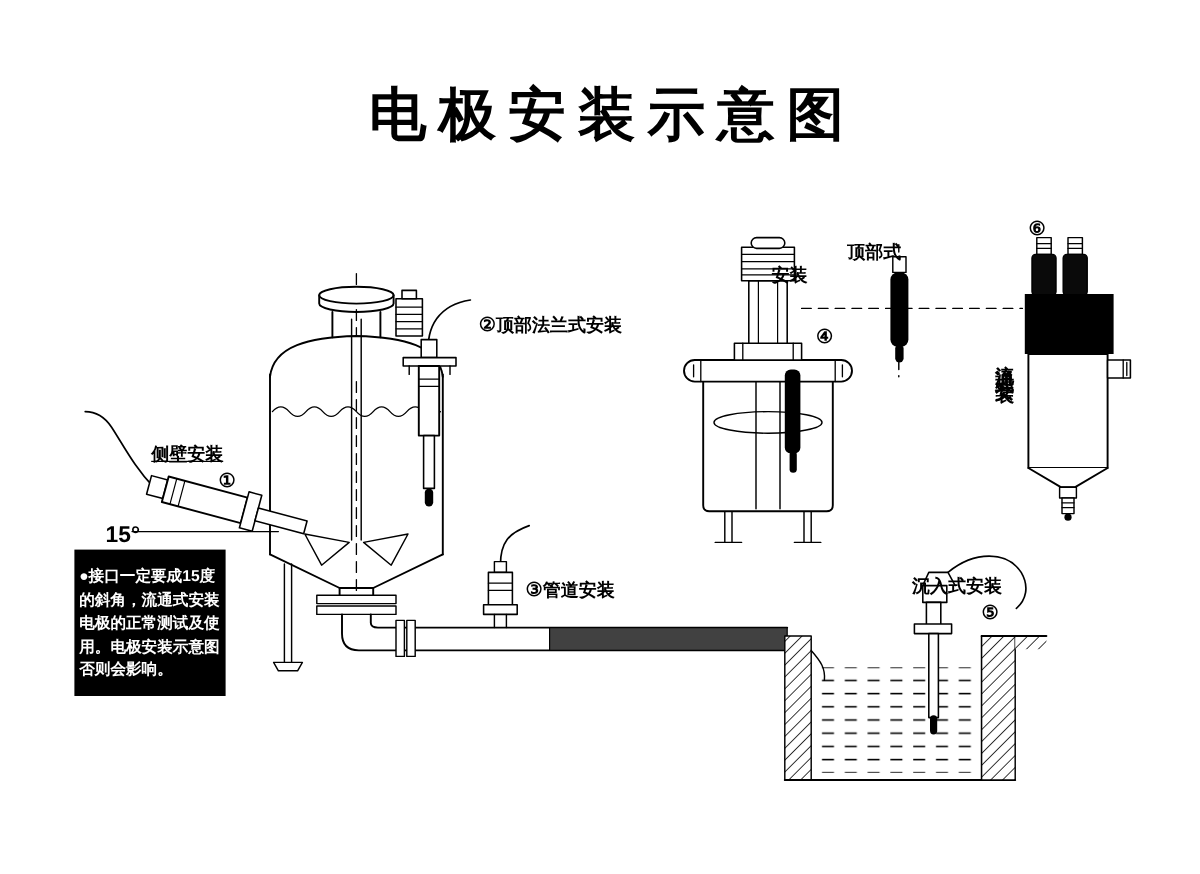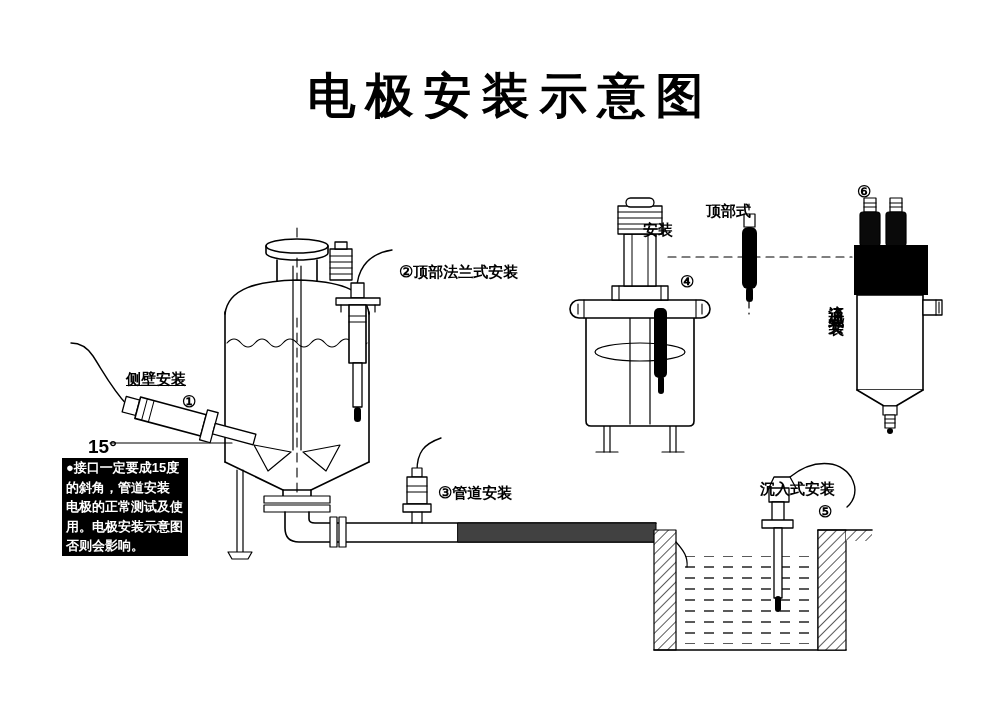--- a/index.html
+++ b/index.html
@@ -5,21 +5,21 @@
   html,body{margin:0;padding:0;background:#fff;}
   .stage{position:relative;width:1000px;height:728px;background:#fff;overflow:hidden;
          font-family:"Liberation Sans",sans-serif;color:#000;}
   .stage svg{position:absolute;left:0;top:0;}
   .title{position:absolute;left:0;right:0;top:64px;text-align:center;
          font-family:"Liberation Serif",serif;font-size:48px;font-weight:600;letter-spacing:10px;padding-left:21px;}
   .label{position:absolute;font-size:15px;font-weight:bold;white-space:nowrap;line-height:1.2;}
   .num{font-size:16px;font-weight:bold;}
   .vertical{writing-mode:vertical-rl;text-orientation:upright;letter-spacing:4px;font-size:16px;}
   .note{position:absolute;left:62px;top:458px;width:118px;background:#000;color:#fff;
-        font-size:13px;font-weight:bold;line-height:19.5px;padding:0 4px;}
+        font-size:13px;font-weight:bold;line-height:19.5px;padding:12px 4px;}
 </style>
 </head>
 <body>
 
 <div class="stage">
 
   <svg viewBox="0 0 1000 728" width="1000" height="728">
     <defs>
       <pattern id="hatch" patternUnits="userSpaceOnUse" width="7" height="7" patternTransform="rotate(45)">
         <rect width="7" height="7" fill="#fff"></rect>
@@ -179,19 +179,19 @@
   <div class="label num" style="left:680px;top:272px;">④</div>
 
   <div class="label" style="left:760px;top:449px;margin-top:31px;">沉入式安装</div>
   <div class="label num" style="left:818px;top:502px;">⑤</div>
 
   <div class="label num" style="left:857px;top:182px;">⑥</div>
   <div class="label vertical" style="left:827px;top:291px;height:104px;">流通式安装</div>
 
   <div class="note">
     <div>●接口一定要成15度</div>
-    <div>的斜角，管道安装</div>
+    <div>的斜角，流通式安装</div>
     <div>电极的正常测试及使</div>
     <div>用。电极安装示意图</div>
     <div>否则会影响。</div>
   </div>
 
 </div>
 
 </body></html>

